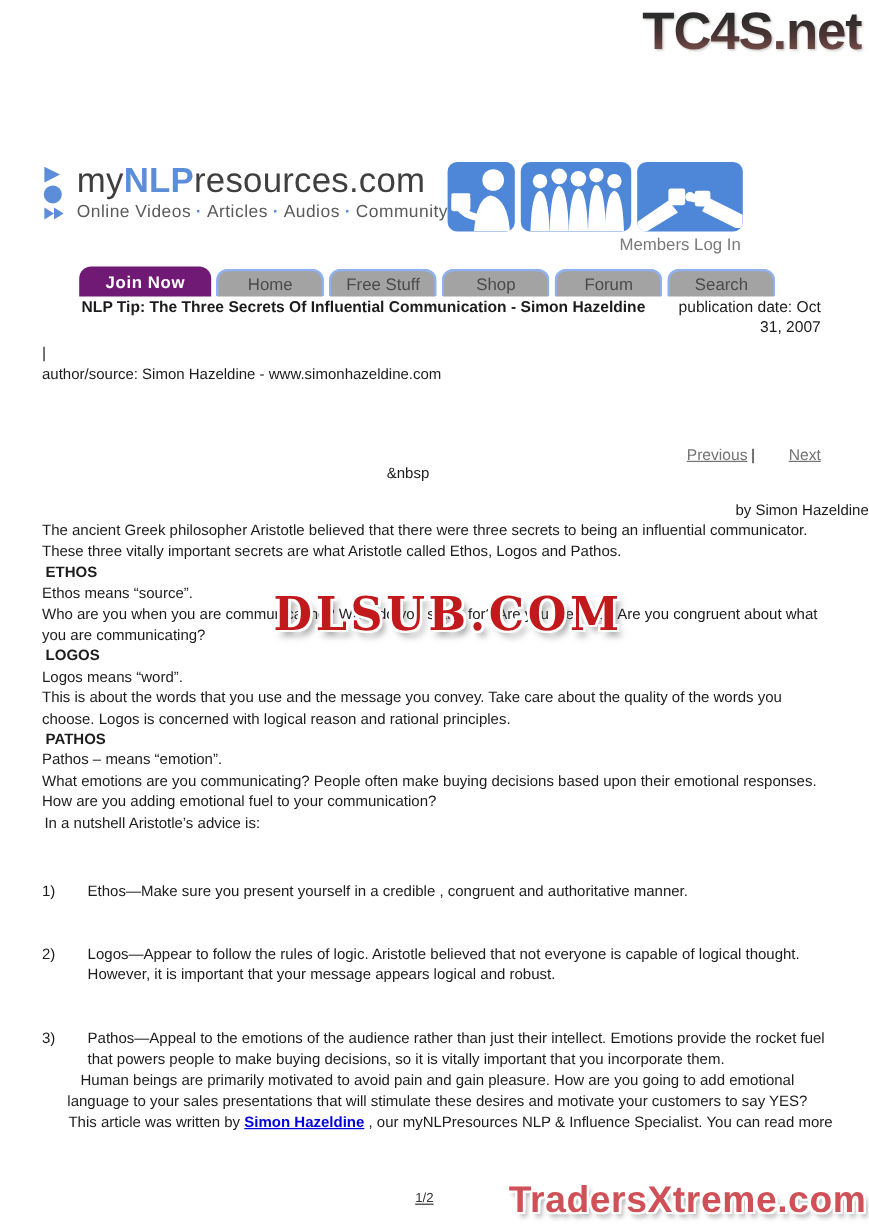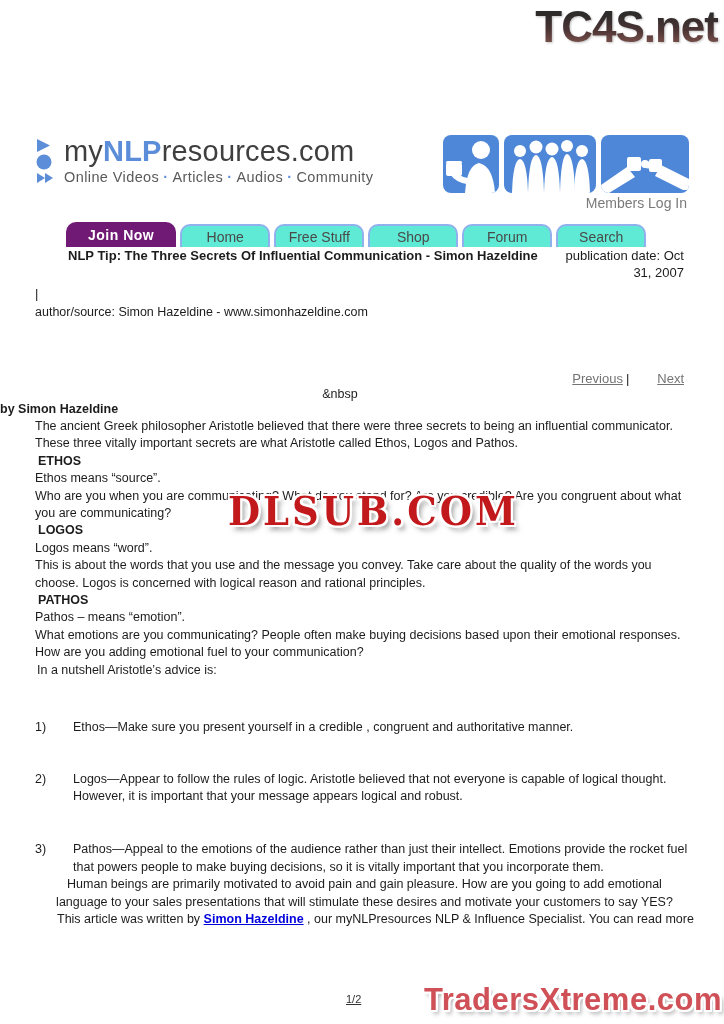--- a/index.html
+++ b/index.html
@@ -10,56 +10,56 @@
   
   .tc4s {
     position:absolute; top:2px; right:6px;
     font-size:44px; font-weight:bold; letter-spacing:-1px;
     background:linear-gradient(180deg,#2e2b2b 25%,#4a3434 55%,#956057 100%);
     -webkit-background-clip:text; background-clip:text; color:transparent;
     filter:drop-shadow(1px 1px 1px rgba(120,120,120,.45));
   }
 
   
-  .header { display:flex; justify-content:space-between; align-items:flex-start; margin:135px 35px 0 35px;gap:41px; }
+  .header { display:flex; align-items:flex-start; margin:135px 35px 0 35px; }
   .brand { display:flex; align-items:flex-start; }
   .brand-icon { margin-top:3px; margin-right:3px; }
   .brand-text .line1 { font-size:29px; color:#3f3f3f; letter-spacing:.2px; line-height:32px; white-space:nowrap; }
   .brand-text .nlp { color:#5b8dd9; font-weight:bold; }
   .tagline { font-size:14.5px; color:#5a5a5a; letter-spacing:.4px; margin-top:2px; white-space:nowrap; }
   .tagline .dot { color:#5b8dd9; padding:0 4px; font-weight:bold; }
 
   .banner { display:flex; flex-direction:column; align-items:flex-end; }
   .banner-row { display:flex; gap:5px; }
   .bbox { background:#4e86d8; border-radius:8px; height:58px; display:flex; align-items:center; justify-content:center; overflow:hidden; }
   .bbox.b1 { width:56px; } .bbox.b2 { width:92px; } .bbox.b3 { width:88px; }
   .members { font-size:14px; color:#7a7a7a; margin-top:2px; margin-right:2px; }
 
   
   .nav { display:flex; align-items:flex-end; margin:10px 0 0 50px; height:26px; }
   .join-tab { background:#701a75; color:#fff; font-weight:bold; font-size:14px;
               border-radius:10px 10px 0 0; padding:5px 22px 4px 22px; letter-spacing:.5px;margin-left:16px; }
-  .tab { width:90px; text-align:center; font-size:14px; color:#4a4a4a; background:#5eead4;
+  .tab { width:90px; text-align:center; font-size:14px; color:#4a4a4a; background:#a3a3a3;
          border:2px solid #90b1ee; border-bottom:none; border-radius:10px 10px 0 0;
          padding:3px 0 2px 0; margin-left:4px; }
 
   
   .title-row { display:flex; margin:0 40px 0 35px; font-size:13px; line-height:17px; }
   .title-bold { flex:1; font-weight:bold; padding-left:33px; }
   .pub-date { width:132px; text-align:right; }
   .pipe-line { margin:4px 0 0 35px; font-size:13px; line-height:17px; }
   .author-line { margin:2px 0 0 35px; font-size:12.5px; line-height:17px; }
 
   .pager { margin:50px 40px 0 0; text-align:right; font-size:13px; }
   .pager a { color:#737373; text-decoration:underline; cursor:pointer;margin-left:25px; }
   .pager .sep { color:#222; padding:0 3px; }
   .nbsp-line { margin:1px 44px 0 0; text-align:center; font-size:12.5px; }
 
   
-  .byline { text-align:left; font-weight:bold; font-size:12.5px; margin-top:1px; }
+  .byline { text-align:right; font-weight:normal; font-size:12.5px; margin-top:17px; }
   .content { margin:2px 30px 0 35px; font-size:12.5px; line-height:17.4px; }
   .content p { margin:0; }
   .head { font-weight:bold; padding-left:3px; }
   .nutshell { padding-left:2px; }
   .list-item { display:flex; }
   .list-item .num { width:38px; flex:0 0 38px; }
   .li-1 { margin-top:40px; } .li-2 { margin-top:34px; } .li-3 { margin-top:36px; }
   .closing { text-align:center; padding:0 18px; }
   .article-footer { margin-top:35px; padding-left:22px; }
   .article-footer a { color:#0000dd; font-weight:bold; text-decoration:underline; cursor:pointer; }

